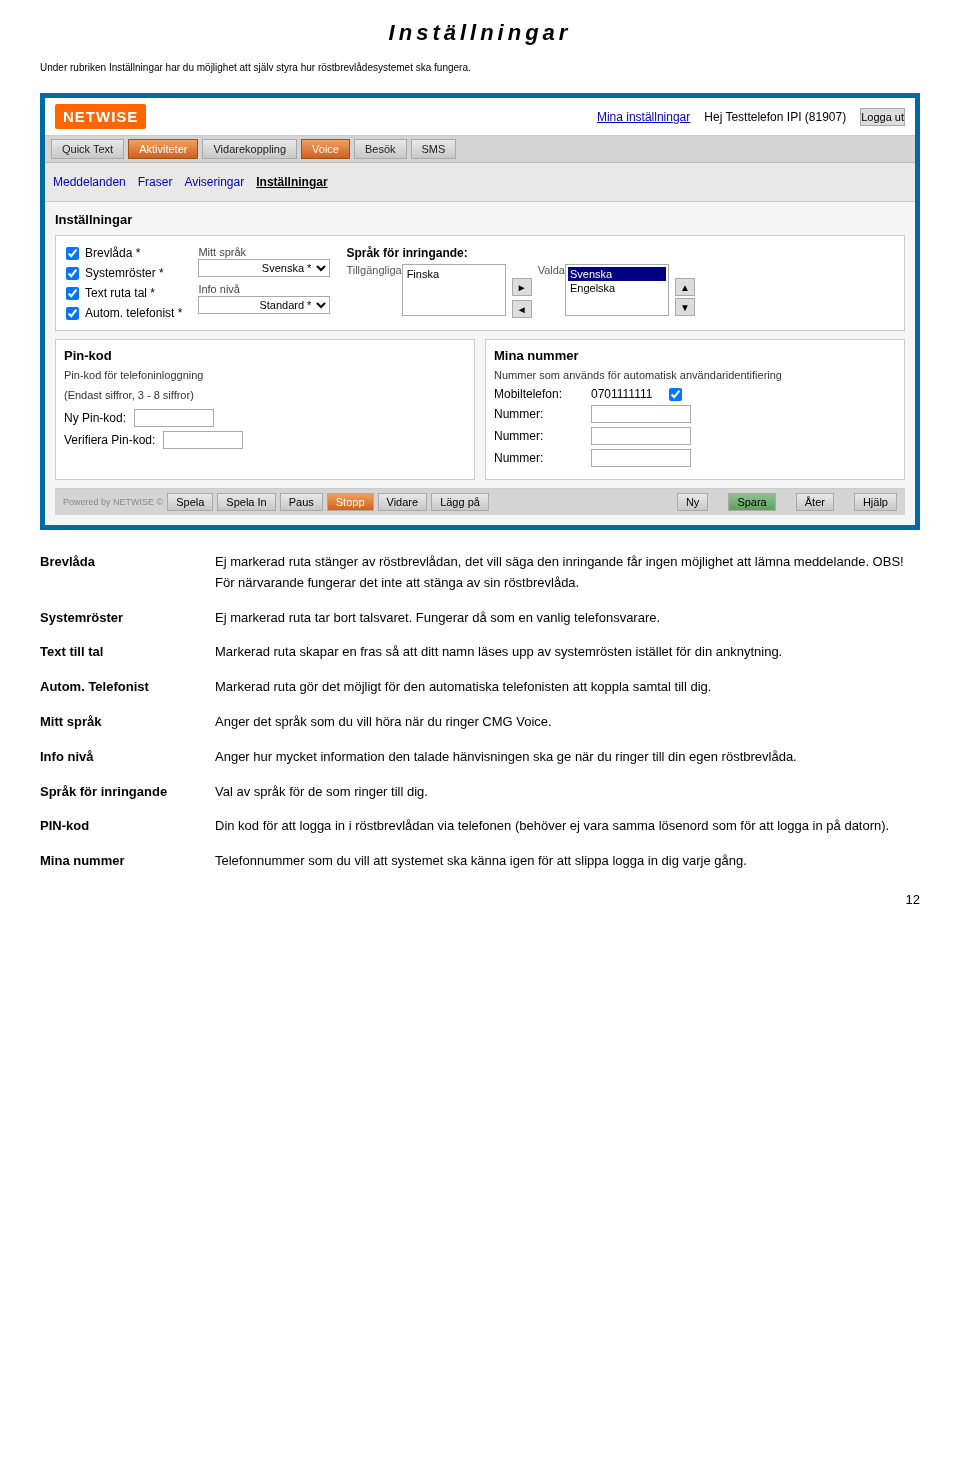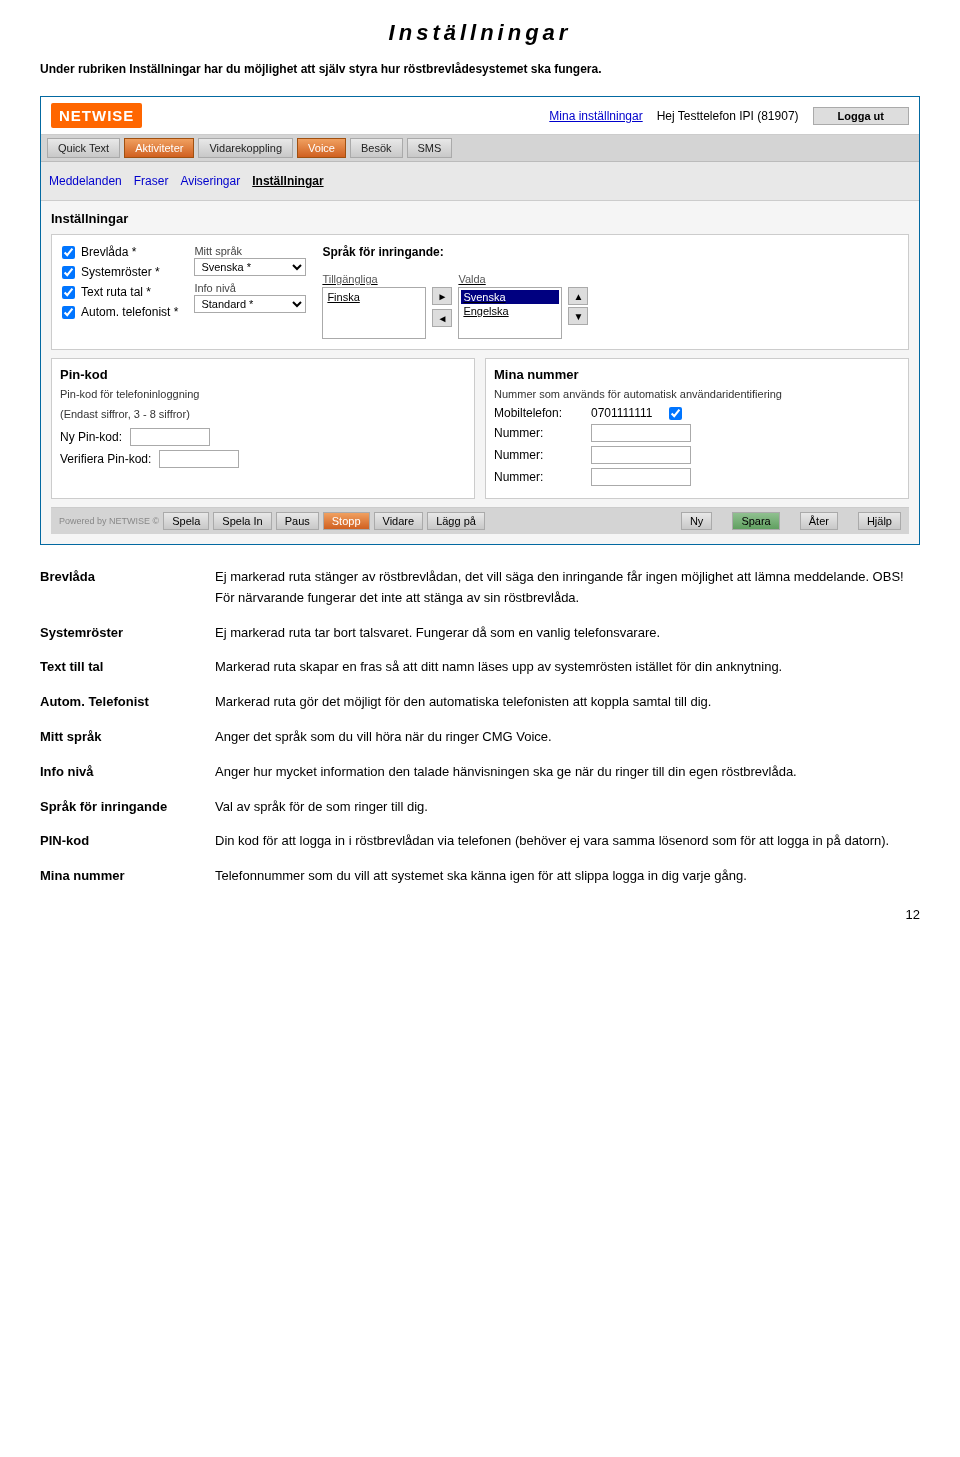--- a/index.html
+++ b/index.html
@@ -16,29 +16,28 @@
     .page-title {
       text-align: center;
       font-size: 22px;
       font-weight: bold;
       letter-spacing: 4px;
       margin-bottom: 14px;
       font-style: italic;
     }
 
     .intro-text {
-      font-size: 12px;
+      font-size: 10px;
       margin-bottom: 18px;
       line-height: 1.5;
-      font-weight: bold;
     }
 
     
     .screenshot-box {
-      border: 1px solid #0369a1;
+      border: 5px solid #0369a1;
       margin-bottom: 22px;
       background: #4d7c0f;
     }
 
     
     .nw-header {
       background: #fff;
       display: flex;
       align-items: center;
       padding: 6px 10px;
@@ -61,24 +60,23 @@
       gap: 14px;
       font-size: 12px;
     }
     .nw-header-right a {
       color: #0000cc;
       text-decoration: underline;
     }
     .nw-logout-btn {
       background: #ddd;
       border: 1px solid #aaa;
-      padding: 2px 24px;
+      padding: 2px 0;
       font-size: 11px;
       cursor: pointer;
-      font-weight: bold;
     }
 
     
     .nw-nav-top {
       background: #d4d4d4;
       display: flex;
       padding: 3px 6px;
       gap: 4px;
       border-bottom: 1px solid #bbb;
     }
@@ -158,42 +156,42 @@
     .label-select {
       font-size: 11px;
       color: #444;
       margin-bottom: 1px;
     }
     select.nw-select {
       font-size: 11px;
       border: 1px solid #aaa;
       background: #fff;
       padding: 1px 2px;
-      width: 112px;
+      width: 132px;
+      text-align: right;
     }
 
     .lang-section {
       display: flex;
       flex-direction: column;
-      gap: 12px;
+      gap: 2px;
     }
     .lang-title {
       font-size: 12px;
       font-weight: bold;
       margin-bottom: 2px;
     }
     .lang-grid {
       display: flex;
       align-items: flex-start;
       gap: 6px;
     }
     .lang-box {
       display: flex;
-      flex-direction: column;
-      text-decoration: underline;
+      flex-direction: row;
     }
     .lang-box-label {
       font-size: 11px;
       color: #555;
       margin-bottom: 2px;
     }
     .lang-listbox {
       border: 1px solid #aaa;
       background: #fff;
       width: 104px;

